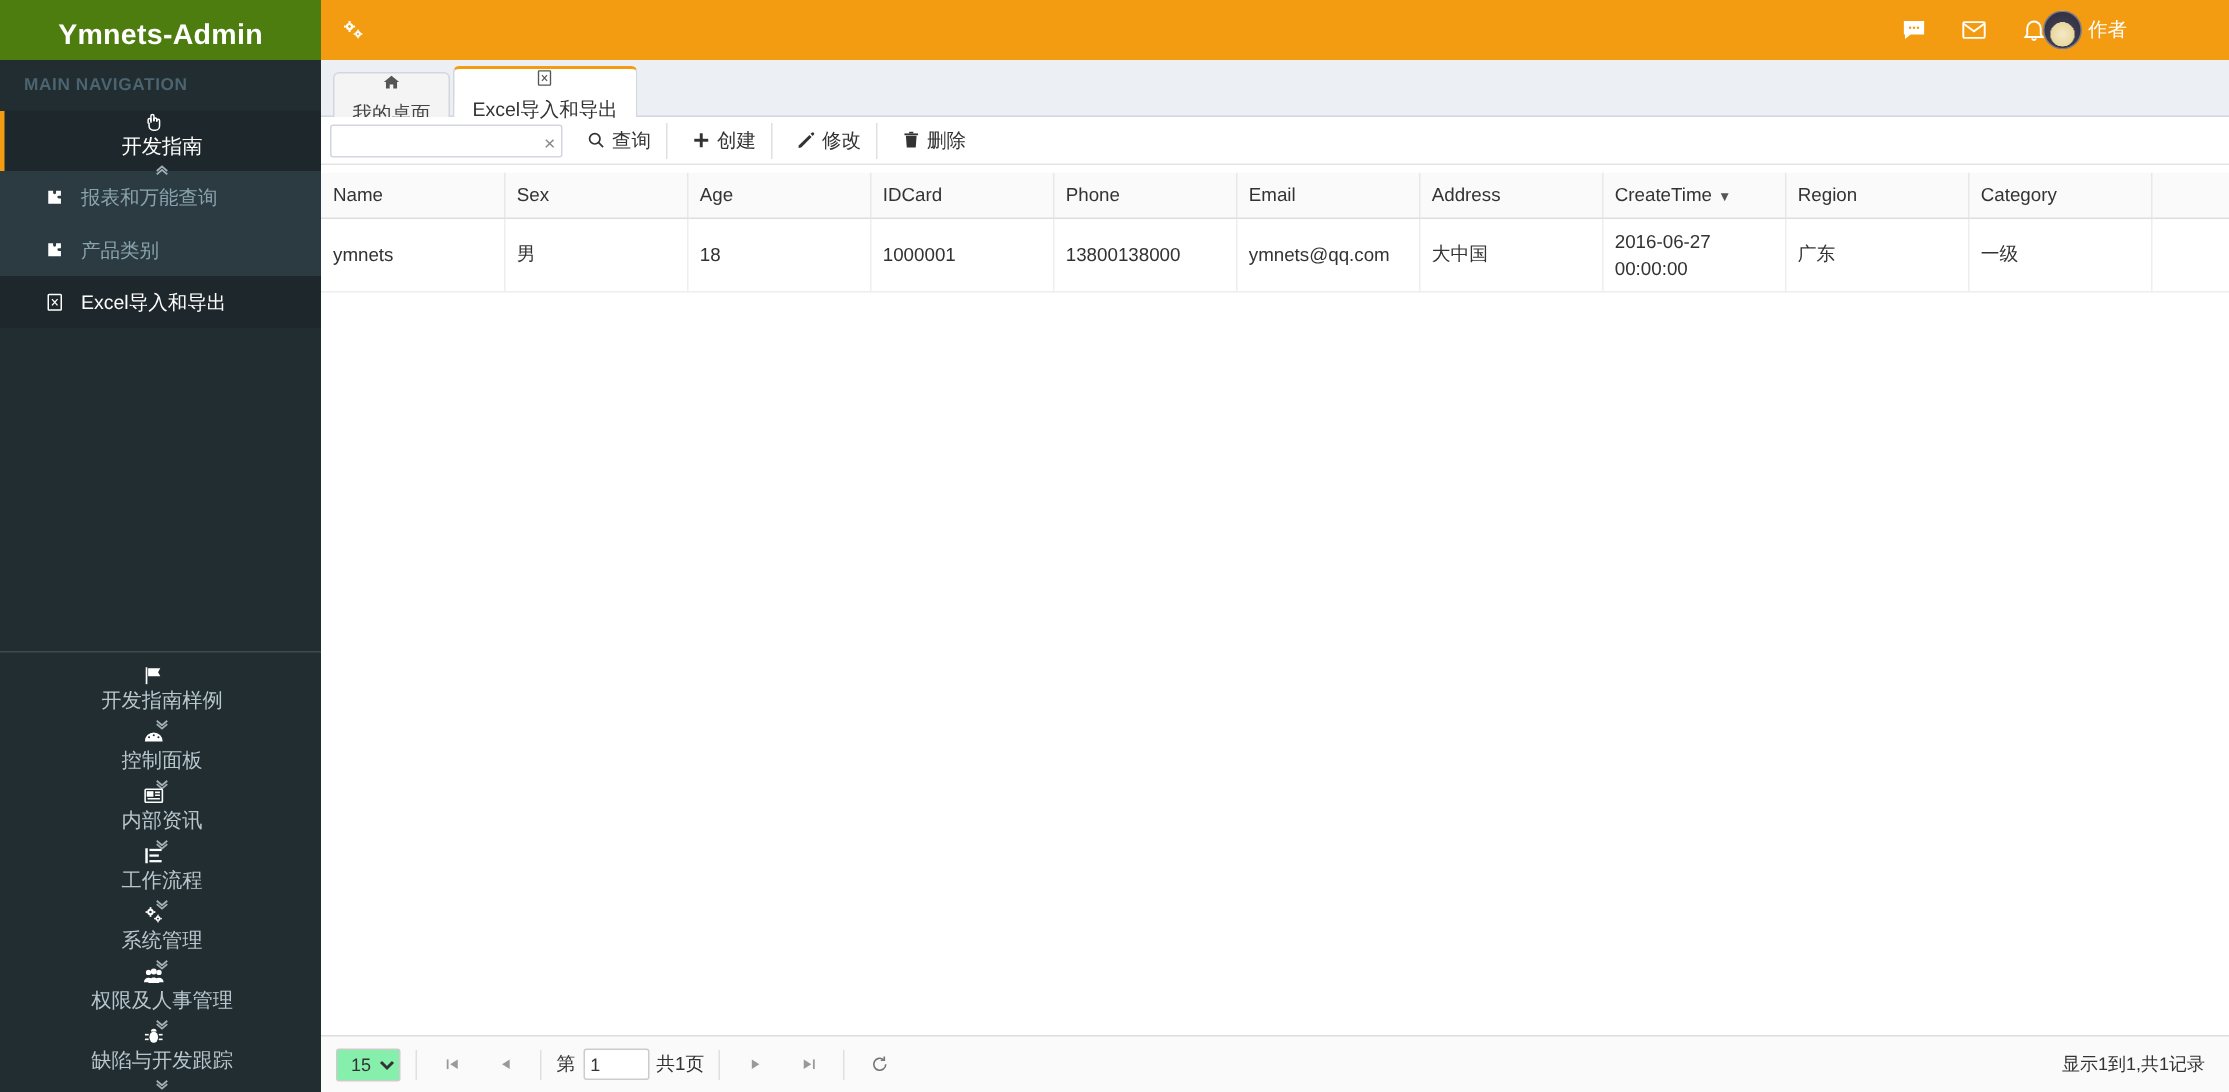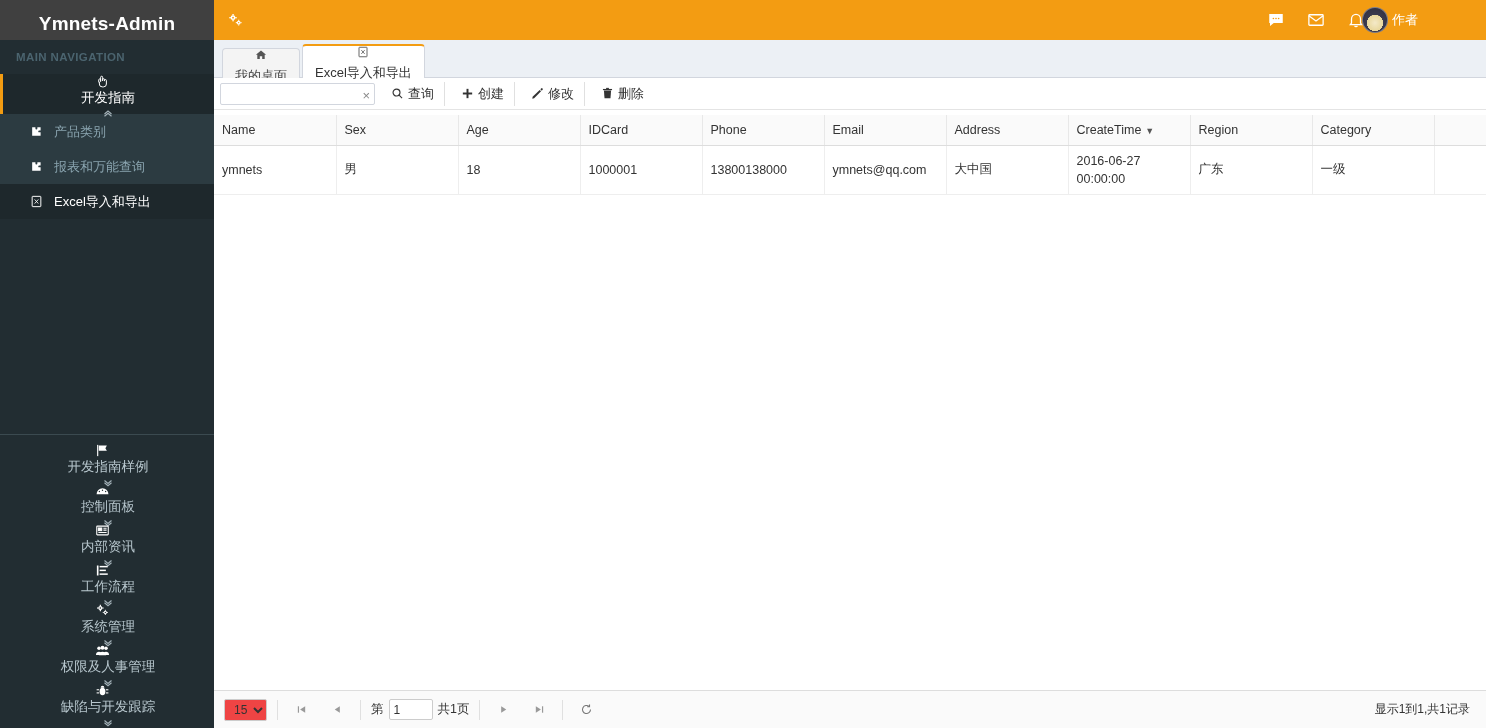--- a/index.html
+++ b/index.html
@@ -9,21 +9,21 @@
     font-size: 13px;
     background: #ffffff;
     overflow: hidden;
   }
   .app { position: relative; width: 1486px; height: 728px; }
 
   
   .header { position: absolute; top: 0; left: 0; width: 1486px; height: 40px; background: #f39c12; }
   .logo {
     position: absolute; top: 0; left: 0; width: 214px; height: 48px;
-    background: #404040; color: #ffffff; font-weight: bold; font-size: 19px;
+    background: #4d7c0f; color: #ffffff; font-weight: bold; font-size: 19px;
     display: flex; align-items: center; justify-content: center; letter-spacing: .2px; text-align: right;
   }
   .navbar-toggle {
     position: absolute; top: 0; left: 214px; width: 42px; height: 40px;
     display: flex; align-items: center; justify-content: center; color: #ffffff; cursor: pointer;
   }
   .header-right {
     position: absolute; top: 0; right: 0; height: 40px;
     display: flex; align-items: center; gap: 0px; padding-right: 110px;
   }
@@ -132,21 +132,21 @@
   .sort-caret { font-size: 9px; margin-left: 4px; color: #555; }
   .cell-multiline { line-height: 1.45; white-space: pre-line; }
 
   .pager {
     position: absolute; bottom: 0; left: 0; width: 1272px; height: 38px;
     background: #fafafa; border-top: 1px solid #ddd;
     display: flex; align-items: center; padding: 0 10px;
   }
   .pg-select {
     height: 22px; font-size: 12px; border: 1px solid #ccc; border-radius: 2px;
-    background: #ef4444; padding: 0 2px 0 5px; font-family: inherit; color: #333; cursor: pointer;
+    background: #86efac; padding: 0 2px 0 5px; font-family: inherit; color: #333; cursor: pointer;
   }
   .pg-sep { width: 1px; height: 20px; background: #e0e0e0; margin: 0 10px; }
   .pg-btn {
     width: 26px; height: 22px; display: flex; align-items: center; justify-content: center;
     color: #999; font-size: 11px; cursor: pointer; background: transparent; border: none;
   }
   .pg-page { display: flex; align-items: center; gap: 5px; font-size: 12.5px; color: #333; }
   .pg-input {
     width: 44px; height: 21px; border: 1px solid #ccc; border-radius: 2px;
     font-size: 12px; padding: 0 4px; font-family: inherit; color: #333; outline: none;
@@ -233,29 +233,29 @@
       </span>
     </div>
 
     <div class="submenu">
       <div class="sub-item">
         <span class="ico">
           <svg width="13" height="13" viewBox="0 0 24 24" fill="#ffffff">
             <path d="M4 4h6v2.4a1.8 1.8 0 103.6 0V4h6v6h-2.6a1.8 1.8 0 100 3.6H19.6V20H4z"></path>
           </svg>
         </span>
-        <span>产品类别</span>
+        <span>报表和万能查询</span>
       </div>
       <div class="sub-item">
         <span class="ico">
           <svg width="13" height="13" viewBox="0 0 24 24" fill="#ffffff">
             <path d="M4 4h6v2.4a1.8 1.8 0 103.6 0V4h6v6h-2.6a1.8 1.8 0 100 3.6H19.6V20H4z"></path>
           </svg>
         </span>
-        <span>报表和万能查询</span>
+        <span>产品类别</span>
       </div>
       <div class="sub-item active">
         <span class="ico">
           <svg width="13" height="13" viewBox="0 0 24 24" fill="none" stroke="#ffffff" stroke-width="1.8">
             <rect x="4" y="2.5" width="16" height="19" rx="1"></rect>
             <path d="M8.6 8.2l6.8 7.6M15.4 8.2l-6.8 7.6" stroke-width="1.6"></path>
           </svg>
         </span>
         <span>Excel导入和导出</span>
       </div>

